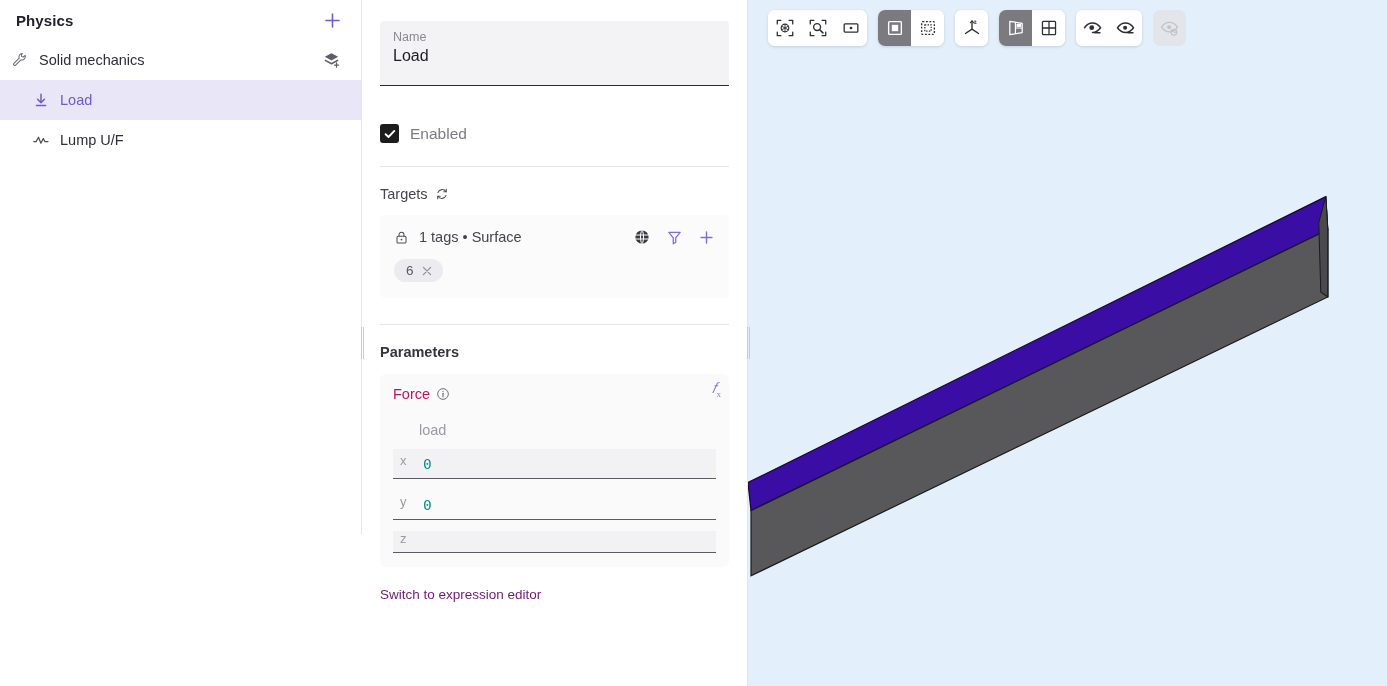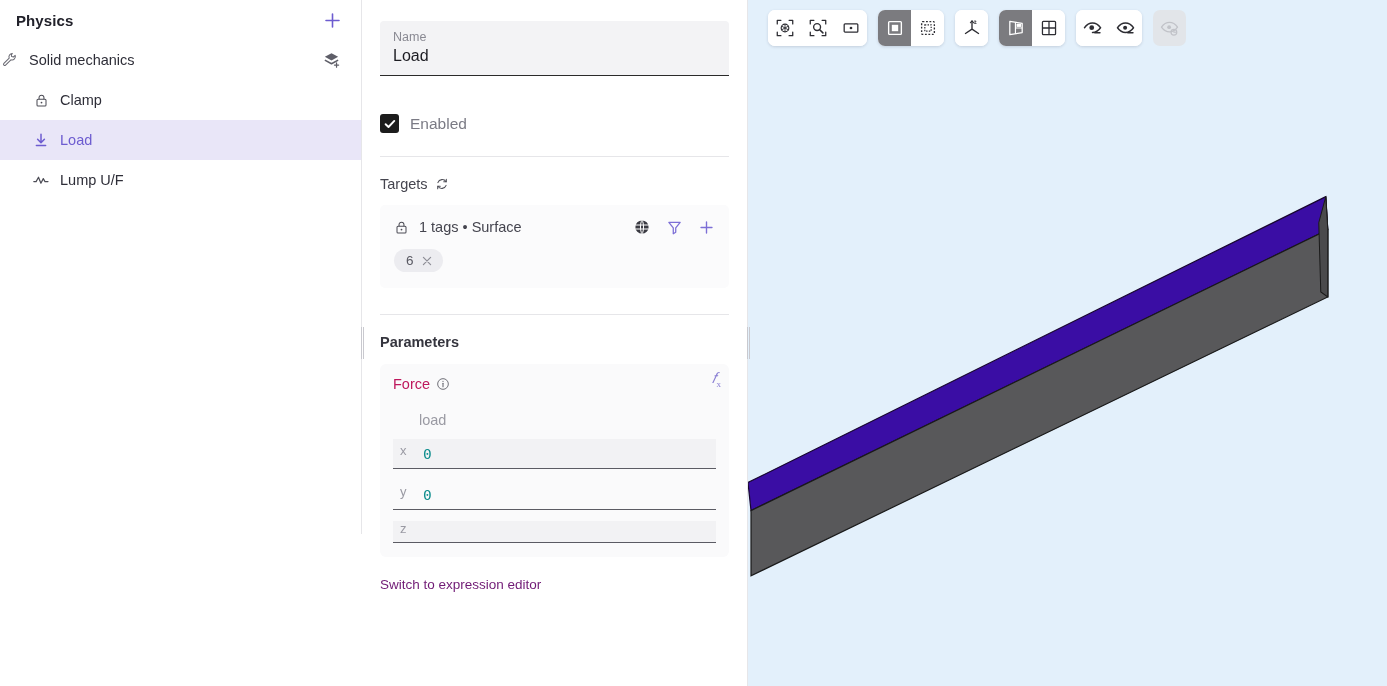--- a/index.html
+++ b/index.html
@@ -29,21 +29,21 @@
   .plus-btn {
     width: 26px; height: 26px; display: flex; align-items: center; justify-content: center;
     cursor: pointer;
   }
   .tree { padding-top: 0px; }
   .tree-row {
     display: flex; align-items: center; height: 40px;
     font-size: 14.5px; color: #2e2e38; cursor: pointer;
     position: relative;
   }
-  .tree-row.lvl0 { padding-left: 0; }
+  .tree-row.lvl0 { padding-left: 10px; }
   .tree-row.lvl1 { padding-left: 31px; }
   .tree-row .ticon {
     width: 20px; height: 20px; display: flex; align-items: center; justify-content: center;
     margin-right: 9px; flex: 0 0 20px;
   }
   .tree-row .tlabel { white-space: nowrap; }
   .tree-row.selected { background: #e9e6f8; }
   .tree-row.selected .tlabel { color: #6d5cd0; }
   .tree-row .trail {
     margin-left: auto; margin-right: 18px;
@@ -76,21 +76,21 @@
   }
   .insp-title { font-size: 15px; font-weight: bold; color: #22222b; }
   .trash-btn { width: 24px; height: 24px; display:flex; align-items:center; justify-content:center; cursor: pointer; }
 
   .insp-body { padding: 0 18px; }
 
   .name-field {
     background: #f3f3f5;
     border-bottom: 1px solid #2a2a2a;
     border-radius: 4px 4px 0 0;
-    padding: 9px 13px 10px 13px;
+    padding: 9px 13px 20px 13px;
     margin-top: 21px;
   }
   .name-label { font-size: 12.5px; color: #8a8a93; margin-bottom: 3px; }
   .name-value { font-size: 16px; color: #1c1c22; }
 
   .enabled-row { display: flex; align-items: center; margin-top: 38px; }
   .chk {
     width: 19px; height: 19px; background: #1c1c1c; border-radius: 3px;
     display: flex; align-items: center; justify-content: center; cursor: pointer;
   }
@@ -209,30 +209,20 @@
         <span class="tlabel">Solid mechanics</span>
         <span class="trail">
           <svg width="19" height="19" viewBox="0 0 20 20">
             <path d="M10 2.3 17 6.1 10 9.9 3 6.1z" fill="#5e5e68"></path>
             <path d="M3 9.6 10 13.4 17 9.6" fill="none" stroke="#5e5e68" stroke-width="1.6" stroke-linejoin="round"></path>
             <path d="M15.3 12.6v4.4 M13.1 14.8h4.4" stroke="#5e5e68" stroke-width="1.3" stroke-linecap="round"></path>
           </svg>
         </span>
       </div>
 
-      <div class="tree-row lvl1">
-        <span class="ticon">
-          <svg width="15" height="15" viewBox="0 0 16 16">
-            <rect x="3.2" y="6.7" width="9.6" height="7.2" rx="1.1" fill="none" stroke="#4c4c55" stroke-width="1.1"></rect>
-            <path d="M5.4 6.7V4.9a2.6 2.6 0 0 1 5.2 0v1.8" fill="none" stroke="#4c4c55" stroke-width="1.1"></path>
-            <circle cx="8" cy="10.2" r=".95" fill="#4c4c55"></circle>
-          </svg>
-        </span>
-        <span class="tlabel">Clamp</span>
-      </div>
 
       <div class="tree-row lvl1 selected">
         <span class="ticon">
           <svg width="16" height="16" viewBox="0 0 16 16">
             <path d="M8 2.3V10.4 M4.6 7.2 8 10.7 11.4 7.2" fill="none" stroke="#6d5cd0" stroke-width="1.5" stroke-linecap="round" stroke-linejoin="round"></path>
             <path d="M3.4 13.4h9.2" stroke="#6d5cd0" stroke-width="1.5" stroke-linecap="round"></path>
           </svg>
         </span>
         <span class="tlabel">Load</span>
       </div>

